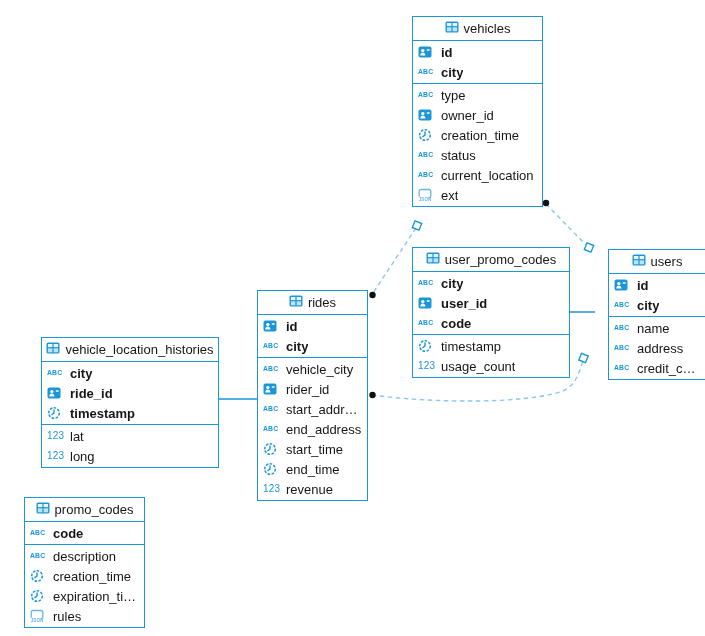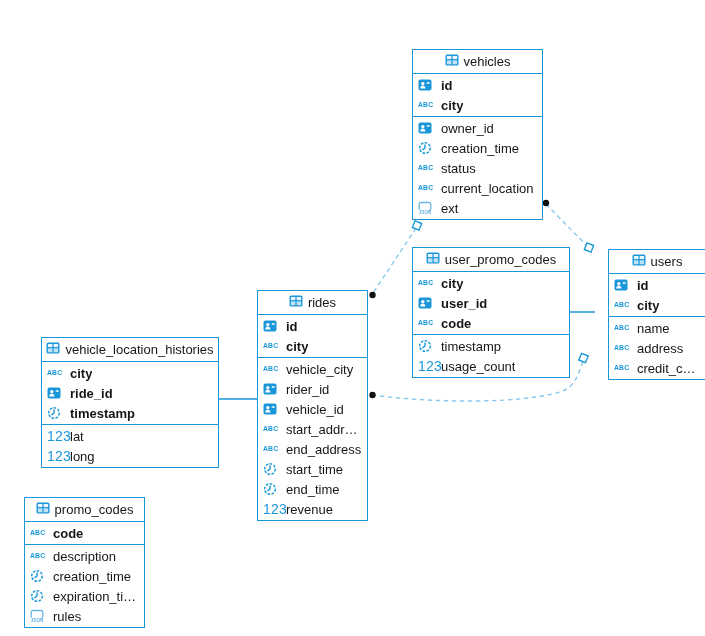--- a/index.html
+++ b/index.html
@@ -26,21 +26,21 @@
   .section{padding:1px 0;}
   .section.pk{border-bottom:1.5px solid var(--accent);}
   .row{height:20px;display:flex;align-items:center;padding:0 5px;font-size:13px;white-space:nowrap;overflow:hidden;}
   .pk-row .cname{font-weight:700;}
   .ticon{
     width:19px;flex:0 0 19px;display:inline-flex;align-items:center;justify-content:flex-start;
     margin-right:4px;line-height:0;
   }
   .glyph{font-weight:700;color:var(--accent);letter-spacing:.2px;line-height:1;}
   .glyph-abc{font-size:6.8px;}
-  .glyph-123{font-size:14px;font-weight:400;}
+  .glyph-123{font-size:10px;font-weight:400;}
   .cname{overflow:hidden;text-overflow:ellipsis;}
 </style>
 </head>
 <body>
 
 <div id="canvas">
 
   <svg id="connectors" width="705" height="636" viewBox="0 0 705 636">
 
     <path d="M211,399 L257,399" stroke="#1a97d9" stroke-width="1.4" fill="none"></path>
@@ -61,21 +61,21 @@
       <rect x="-3.6" y="-3.6" width="7.2" height="7.2" fill="#ffffff" stroke="#1a97d9" stroke-width="1.4"></rect>
     </g>
 
     <path d="M372,395 C440,404 525,403 560,392 C576,387 579,372 583,361" stroke="#8ac8ed" stroke-width="1.4" stroke-dasharray="4.5 3.5" fill="none"></path>
     <circle cx="372.5" cy="395" r="3.2" fill="#111111"></circle>
     <g transform="translate(583.5,358) rotate(22)">
       <rect x="-3.6" y="-3.6" width="7.2" height="7.2" fill="#ffffff" stroke="#1a97d9" stroke-width="1.4"></rect>
     </g>
   </svg>
 
-  <div class="table" style="left:412px;top:49px;width:131px">
+  <div class="table" style="left:412px;top:16px;width:131px">
     <div class="thead">
       <span class="ticon-table"><svg width="14" height="14" viewBox="0 0 14 14">
             <rect x="0.5" y="1.5" width="13" height="11" rx="1.6" fill="#1a97d9"></rect>
             <rect x="1.9" y="3" width="4.5" height="3.1" fill="#eaf6fd"></rect>
             <rect x="7.6" y="3" width="4.5" height="3.1" fill="#eaf6fd"></rect>
             <rect x="1.9" y="7.3" width="4.5" height="4" fill="#bfe2f5"></rect>
             <rect x="7.6" y="7.3" width="4.5" height="4" fill="#bfe2f5"></rect>
           </svg></span>
       <span class="ttitle">vehicles</span>
     </div>
@@ -90,20 +90,24 @@
             </svg>
           </span>
           <span class="cname">id</span>
         </div>
         <div class="row pk-row">
           <span class="ticon glyph glyph-abc">ABC</span>
           <span class="cname">city</span>
         </div>
       </div>
     <div class="section">
+        <div class="row">
+          <span class="ticon glyph glyph-abc">ABC</span>
+          <span class="cname">type</span>
+        </div>
         <div class="row">
           <span class="ticon">
             <svg width="14" height="14" viewBox="0 0 14 14">
               <rect x="0.5" y="1.5" width="13" height="11" rx="2" fill="#1a97d9"></rect>
               <circle cx="4.8" cy="5.6" r="1.7" fill="#fff"></circle>
               <path d="M2.2 10.6 C2.2 8.4 3.5 7.5 4.8 7.5 C6.1 7.5 7.4 8.4 7.4 10.6 Z" fill="#fff"></path>
               <rect x="8.6" y="4.2" width="3.2" height="1.5" rx="0.75" fill="#fff"></rect>
             </svg>
           </span>
           <span class="cname">owner_id</span>
@@ -269,31 +273,20 @@
             <svg width="14" height="14" viewBox="0 0 14 14">
               <rect x="0.5" y="1.5" width="13" height="11" rx="2" fill="#1a97d9"></rect>
               <circle cx="4.8" cy="5.6" r="1.7" fill="#fff"></circle>
               <path d="M2.2 10.6 C2.2 8.4 3.5 7.5 4.8 7.5 C6.1 7.5 7.4 8.4 7.4 10.6 Z" fill="#fff"></path>
               <rect x="8.6" y="4.2" width="3.2" height="1.5" rx="0.75" fill="#fff"></rect>
             </svg>
           </span>
           <span class="cname">rider_id</span>
         </div>
         <div class="row">
-          <span class="ticon">
-            <svg width="14" height="14" viewBox="0 0 14 14">
-              <rect x="0.5" y="1.5" width="13" height="11" rx="2" fill="#1a97d9"></rect>
-              <circle cx="4.8" cy="5.6" r="1.7" fill="#fff"></circle>
-              <path d="M2.2 10.6 C2.2 8.4 3.5 7.5 4.8 7.5 C6.1 7.5 7.4 8.4 7.4 10.6 Z" fill="#fff"></path>
-              <rect x="8.6" y="4.2" width="3.2" height="1.5" rx="0.75" fill="#fff"></rect>
-            </svg>
-          </span>
-          <span class="cname">vehicle_id</span>
-        </div>
-        <div class="row">
           <span class="ticon glyph glyph-abc">ABC</span>
           <span class="cname">start_address</span>
         </div>
         <div class="row">
           <span class="ticon glyph glyph-abc">ABC</span>
           <span class="cname">end_address</span>
         </div>
         <div class="row">
           <span class="ticon">
             <svg width="14" height="14" viewBox="0 0 14 14">

